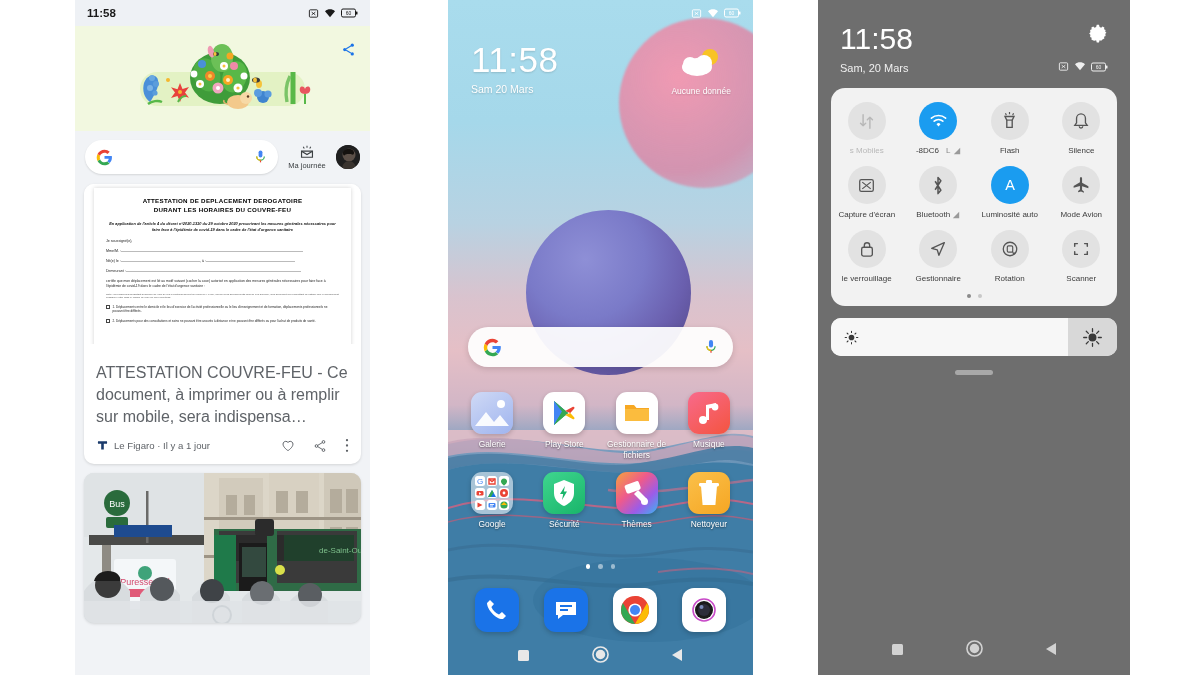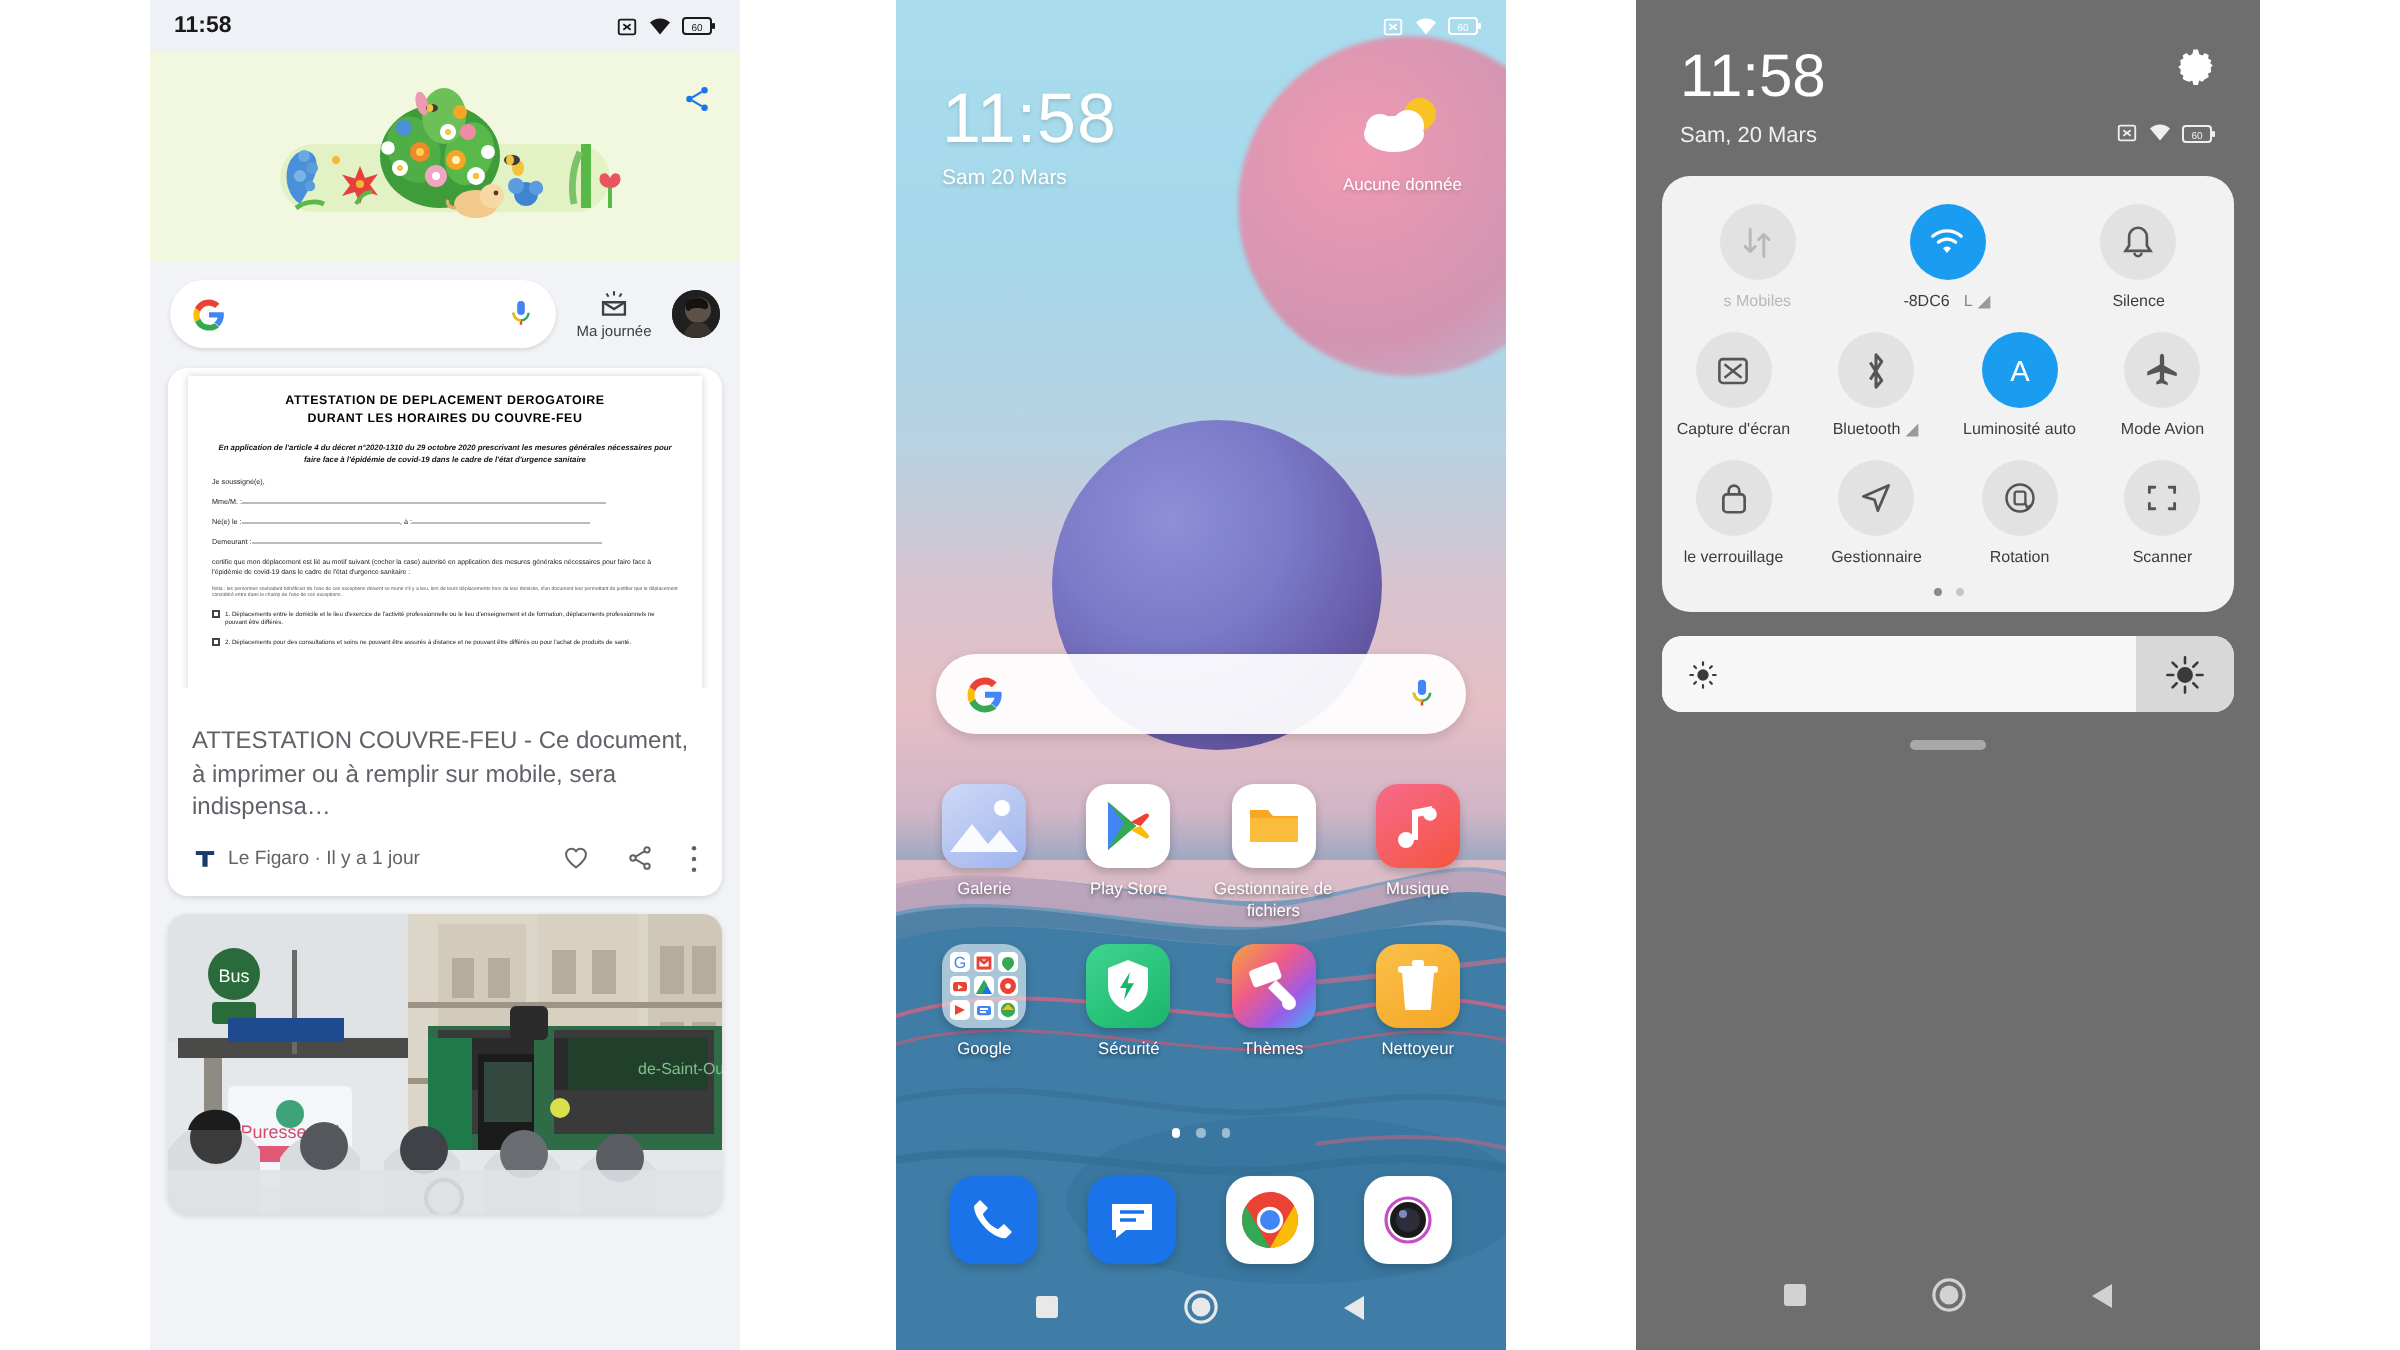--- a/index.html
+++ b/index.html
@@ -31,21 +31,21 @@
   .doc-t2 { font-size: 3.9px; font-style: italic; font-weight: bold; text-align: center; line-height: 1.5; margin-top: 6px; color: #111; }
   .doc-line { font-size: 3.6px; color: #222; margin-top: 6px; }
   .doc-rule { border-bottom: .5px solid #bbb; display: inline-block; }
   .doc-p { font-size: 3.4px; color: #222; line-height: 1.45; margin-top: 6px; }
   .doc-note { font-size: 2.5px; color: #555; line-height: 1.4; margin-top: 4px; }
   .doc-check { display: flex; gap: 3px; margin-top: 5px; }
   .doc-box { width: 3.5px; height: 3.5px; border: .5px solid #444; flex: none; margin-top: .5px; }
   .doc-check p { font-size: 3.1px; line-height: 1.45; color: #222; }
   .art-body { padding: 11px 12px 0 12px; }
   .art-title { font-size: 13.5px; line-height: 1.34; color: #202124; }
-  .art-snip { font-size: 12px; line-height: 1.38; color: #5f6368; margin-top: 7px; }
+  .art-snip { font-size: 16px; line-height: 1.38; color: #5f6368; margin-top: 7px; }
   .art-foot { display: flex; align-items: center; padding: 10px 12px 11px 12px; }
   .src-logo { width: 13px; height: 13px; flex: none; display: flex; align-items: center; justify-content: center; }
   .src-name { font-size: 9.6px; color: #5f6368; margin-left: 5px; }
   .art-acts { margin-left: auto; display: flex; align-items: center; gap: 18px; }
   .photo-card { margin: 0 9px; border-radius: 10px; overflow: hidden; height: 150px; position: relative; background: #cfd6da; box-shadow: 0 1px 3px rgba(0,0,0,.13); }
 
   
   .phone2 { position: absolute; left: 448px; top: 0; width: 305px; height: 675px; overflow: hidden; }
   .wall { position: absolute; inset: 0; background: linear-gradient(180deg,#a9dced 0%,#a5d8ea 18%,#b8d2e2 33%,#d9c3ce 44%,#e5bfc6 52%,#d2b6c6 60%,#7f9fc0 66%,#3f7da6 74%,#3b7ba6 86%,#4a84a8 100%); }
   .wall-pink { position: absolute; right: -36px; top: 18px; width: 170px; height: 170px; border-radius: 50%; background: radial-gradient(circle at 35% 35%, rgba(244,150,175,.95), rgba(223,126,158,.75) 60%, rgba(200,150,180,.35)); filter: blur(1px); }
@@ -620,20 +620,30 @@
           <div class="qs-lbl">
             <span>-8DC6</span>
             <span style="margin-left:5px;color:#888">L</span>
             <svg width="8" height="8" viewBox="0 0 10 10">
                 <path d="M9 1v8H1z" fill="#9a9a9a"></path>
               </svg>
           </div>
         </div>
         <div class="qs-tile">
           <div class="qs-circle">
+            <svg width="15" height="18" viewBox="0 0 16 20">
+                <path d="M3 5h10l-2 4v8H5V9z" fill="none" stroke="#555" stroke-width="1.5"></path>
+                <path d="M5 9h6" stroke="#555" stroke-width="1.3"></path>
+                <path d="M8 0v2.5M3.5 1.5l1 2M12.5 1.5l-1 2" stroke="#555" stroke-width="1.3"></path>
+              </svg>
+          </div>
+          <div class="qs-lbl">Flash</div>
+        </div>
+        <div class="qs-tile">
+          <div class="qs-circle">
             <svg width="16" height="18" viewBox="0 0 18 20">
                 <path d="M9 2a5 5 0 015 5v5l2 3H2l2-3V7a5 5 0 015-5z" fill="none" stroke="#555" stroke-width="1.5"></path>
                 <path d="M7 16a2 2 0 004 0" fill="none" stroke="#555" stroke-width="1.4"></path>
               </svg>
           </div>
           <div class="qs-lbl">Silence</div>
         </div>
       </div>
 
       <div class="qs-row">

